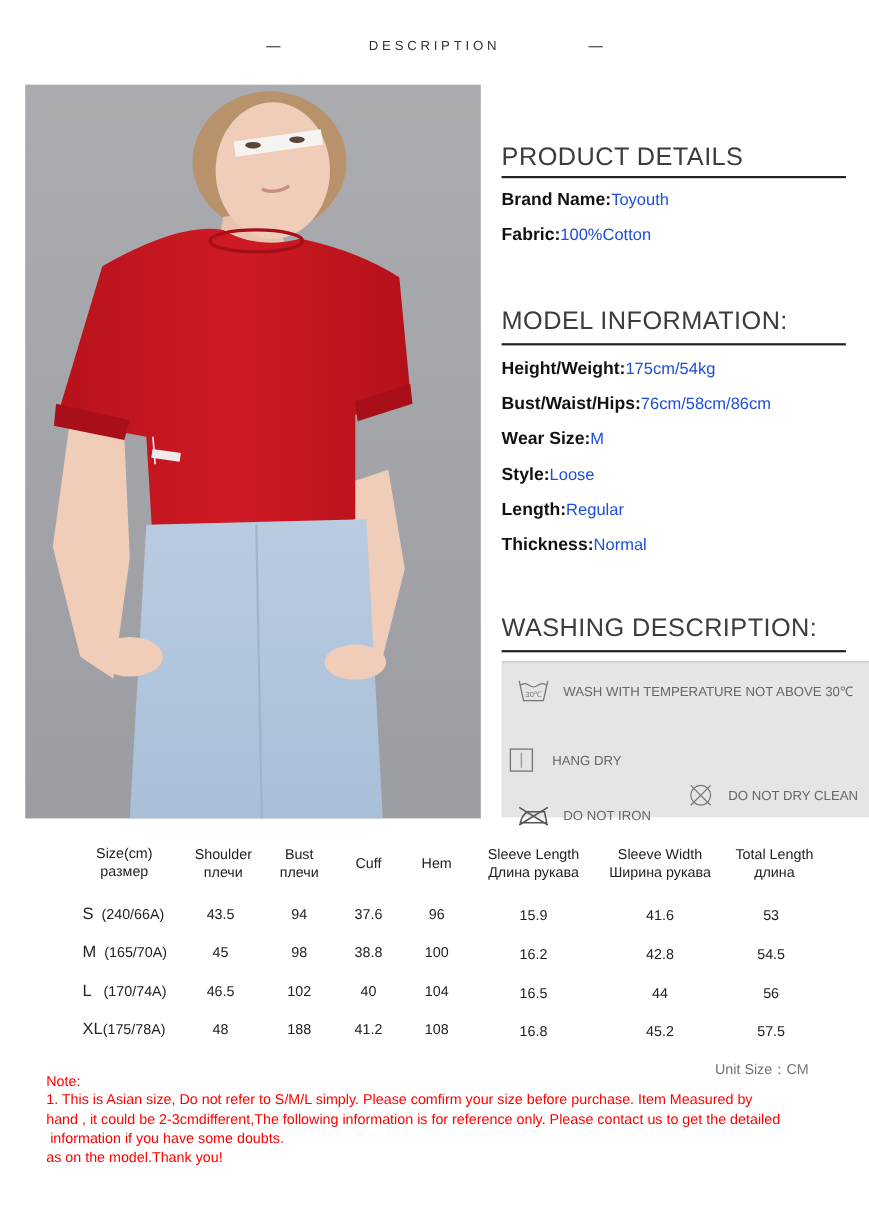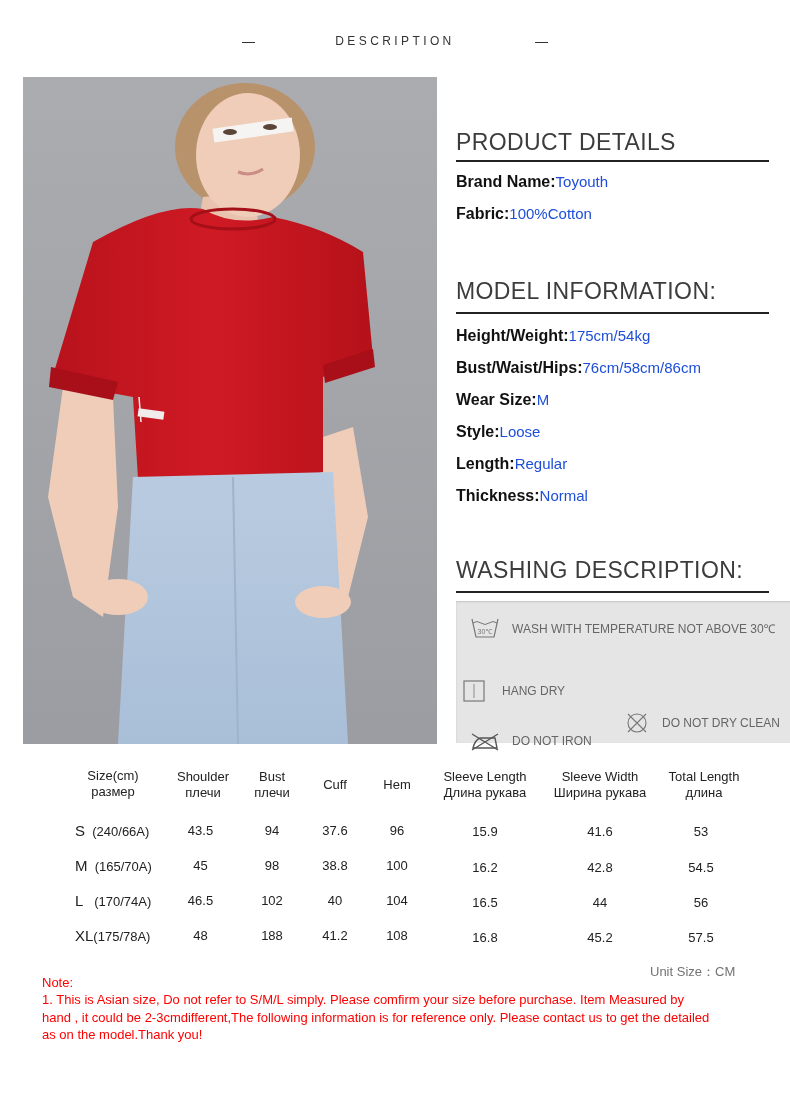--- a/index.html
+++ b/index.html
@@ -239,14 +239,15 @@
     <div class="col td" style="left:658px; width:86px; top:165px;">57.5</div>
   </div>
 </div>
 
 <div class="unit">Unit Size：CM</div>
 
 <div class="notes">
   <p>Note:</p>
   <p>1. This is Asian size, Do not refer to S/M/L simply. Please comfirm your size before purchase. Item Measured by</p>
   <p>hand , it could be 2-3cmdifferent,The following information is for reference only. Please contact us to get the detailed</p>
+  <p> information if you have some doubts.</p>
   <p>as on the model.Thank you!</p>
 </div>
 
 </body></html>

